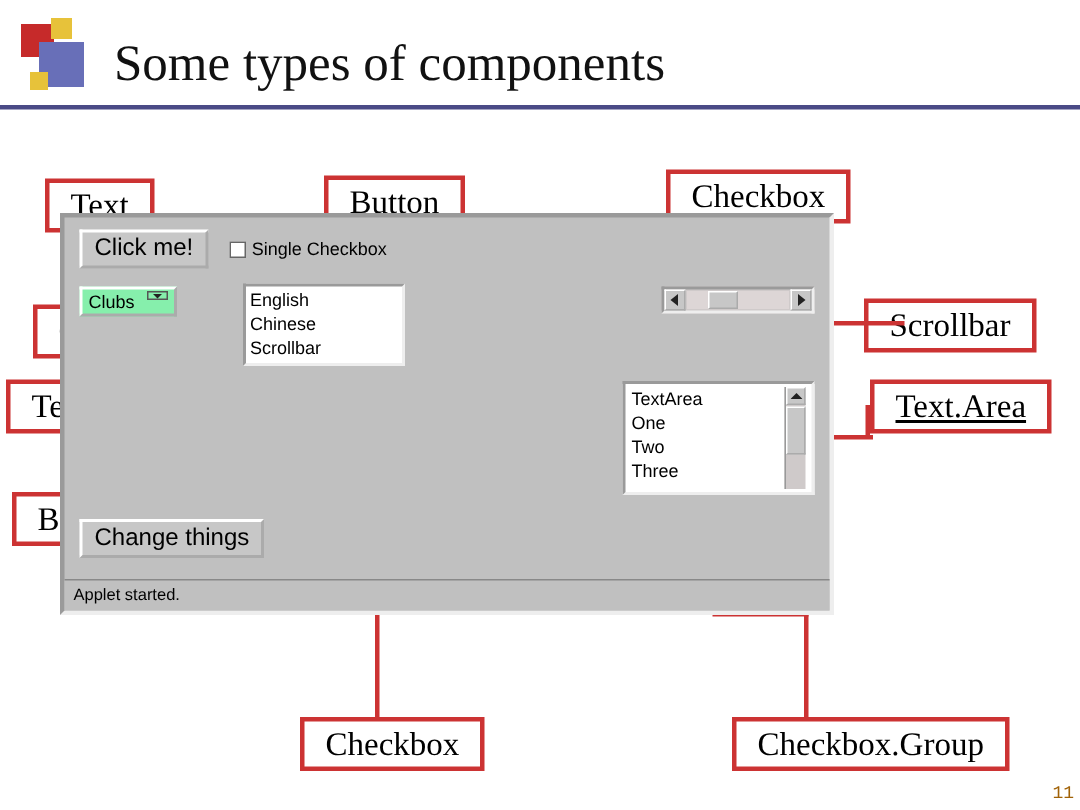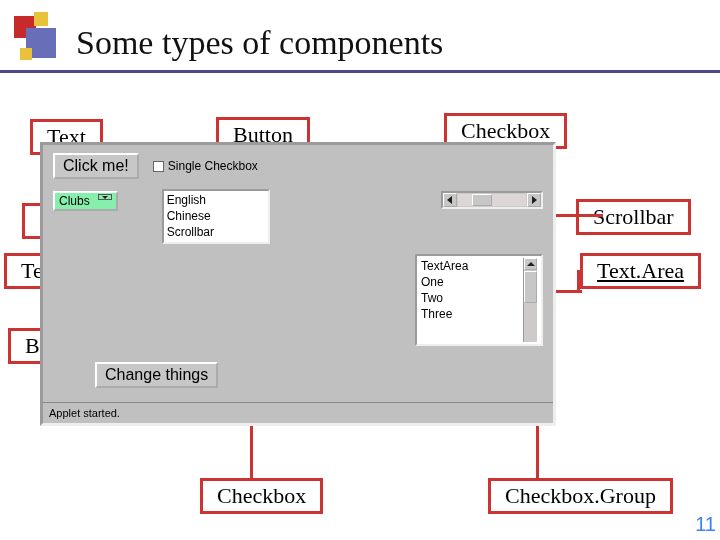--- a/index.html
+++ b/index.html
@@ -123,21 +123,21 @@
     border: 2px inset #eee;
     padding: 2px 4px;
     width: 150px;
     font-size: 12px;
   }
 
   .textarea {
     background: #fff;
     border: 2px inset #eee;
     width: 128px;
-    height: 92px;
+    height: 76px;
     padding: 2px 4px;
     font-size: 12px;
     line-height: 1.35;
     display: flex;
   }
   .textarea .ta-content { flex: 1; }
   .textarea .sb-v {
     width: 14px;
     background: #cfcaca;
     border-left: 1px solid #999;
@@ -177,23 +177,23 @@
   
   .line {
     position: absolute;
     background: #c33;
   }
 
   .page-num {
     position: absolute;
     right: 4px;
     bottom: 4px;
-    color: #3b82f6;
-    font-family: Liberation Sans, sans-serif;
-    font-size: 20px;
+    color: #a16207;
+    font-family: Liberation Mono, monospace;
+    font-size: 12px;
   }
 </style>
 </head>
 <body>
 
 <div class="title-row">
   <div class="logo">
     <span class="sq r" style="left:0;top:4px;width:22px;height:22px;"></span>
     <span class="sq y" style="left:20px;top:0;width:14px;height:14px;"></span>
     <span class="sq b" style="left:12px;top:16px;width:30px;height:30px;"></span>
@@ -290,21 +290,21 @@
           <span class="arrow">
             <svg width="8" height="6">
                 <polygon points="0,5 8,5 4,1" fill="#222"></polygon>
               </svg>
           </span>
           <span class="vthumb"></span>
         </div>
       </div>
     </div>
 
-    <div class="row" style="margin-top:16px;margin-left:42px;">
+    <div class="row" style="margin-top:16px;">
       <button class="awt-button">Change things</button>
     </div>
 
   </div>
   <div class="status">Applet started.</div>
 </div>
 
 <div class="page-num">11</div>
 
 </body></html>

